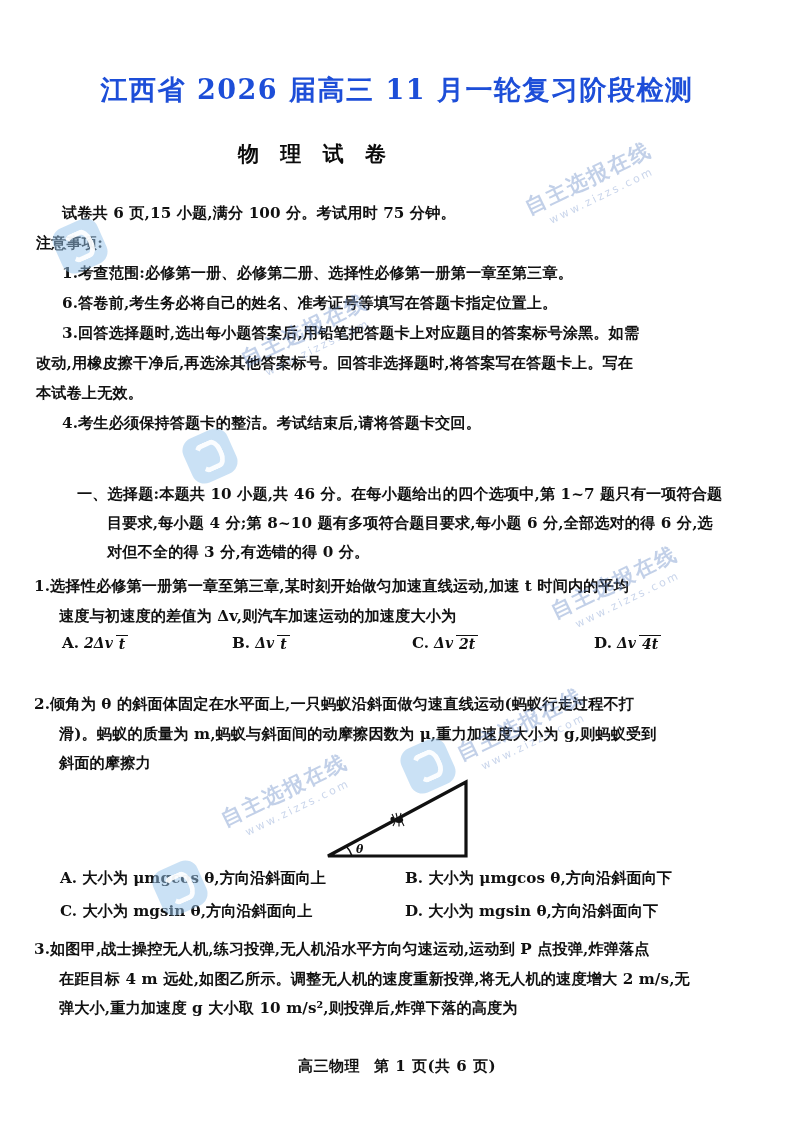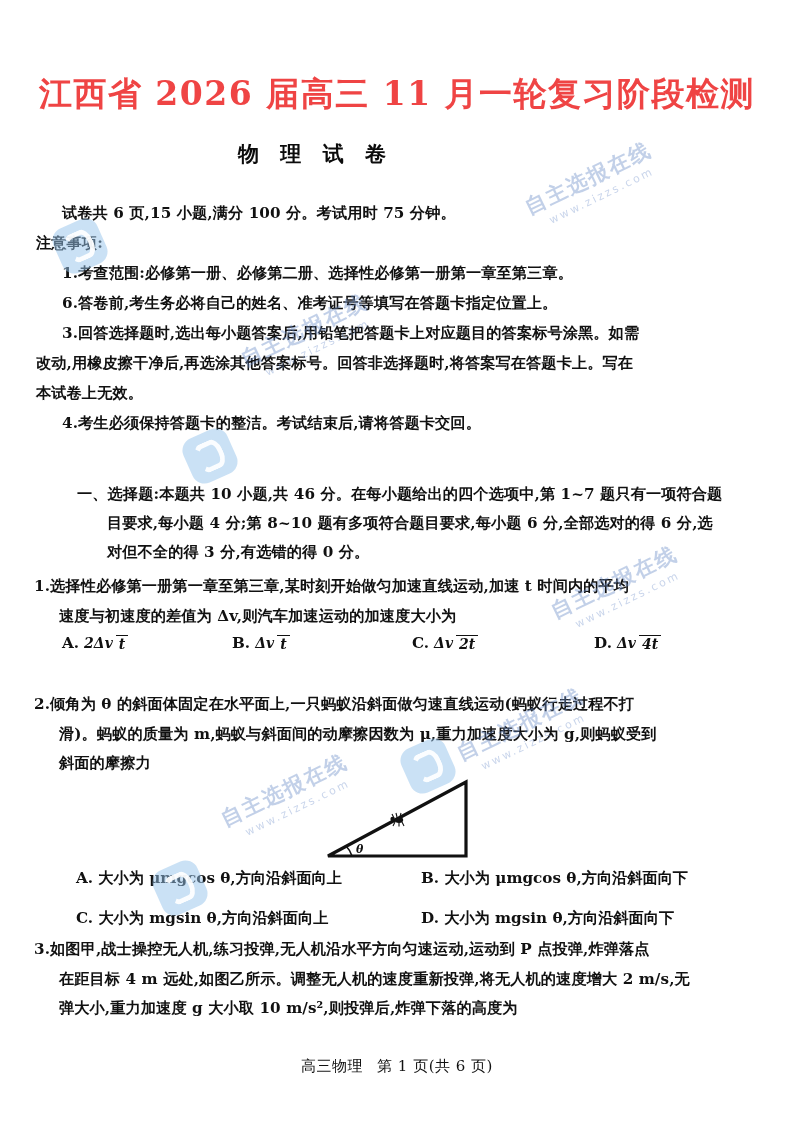--- a/index.html
+++ b/index.html
@@ -82,23 +82,23 @@
   }
 
   .doc-title {
     position: absolute;
     left: 0;
     top: 72px;
     width: 794px;
     text-align: center;
     font-family: "DejaVu Serif", "Liberation Serif", serif;
     font-weight: 700;
-    font-size: 33px;
+    font-size: 27px;
     letter-spacing: 1.5px;
-    color: #ef4444;
+    color: #1d4ed8;
   }
   .doc-subtitle {
     position: absolute;
     left: 0;
     top: 140px;
     width: 631px;
     text-align: center;
     font-family: "DejaVu Serif", "Liberation Serif", serif;
     font-weight: 700;
     font-size: 21px;
@@ -164,25 +164,25 @@
     font-size: 14px;
     padding: 1px 3px 0 3px;
     border-top: 1.6px solid #111;
     width: 100%;
     text-align: center;
     box-sizing: border-box;
   }
 
   .opt-grid {
     position: absolute;
-    left: 76px;
+    left: 60px;
     width: 700px;
     display: grid;
     grid-template-columns: 345px 355px;
-    row-gap: 19px;
+    row-gap: 12px;
     font-size: 15.2px;
     font-weight: 700;
   }
   .opt-grid > div { white-space: nowrap; }
 
   
   .figure {
     position: absolute;
     left: 300px;
     top: 770px;
@@ -190,21 +190,21 @@
     height: 96px;
   }
   .figure svg { display: block; }
 
   .footer {
     position: absolute;
     left: 0;
     top: 1057px;
     width: 794px;
     text-align: center;
-    font-weight: 400;
+    font-weight: 700;
     font-size: 15px;
     letter-spacing: 0.5px;
   }
   .footer .gap { display: inline-block; width: 14px; }
 </style>
 </head>
 <body>
 
 <div class="page">
 

